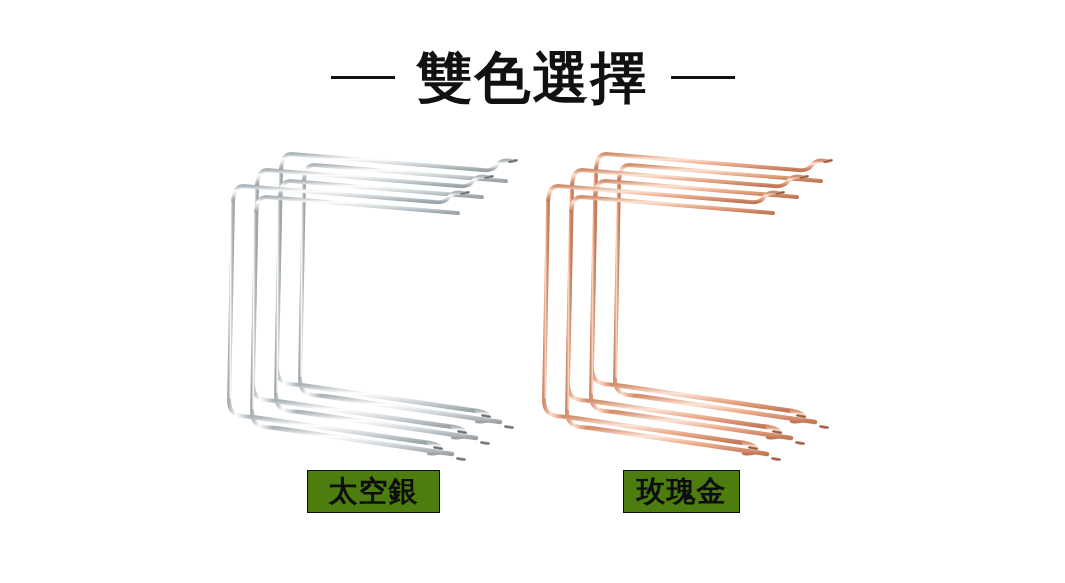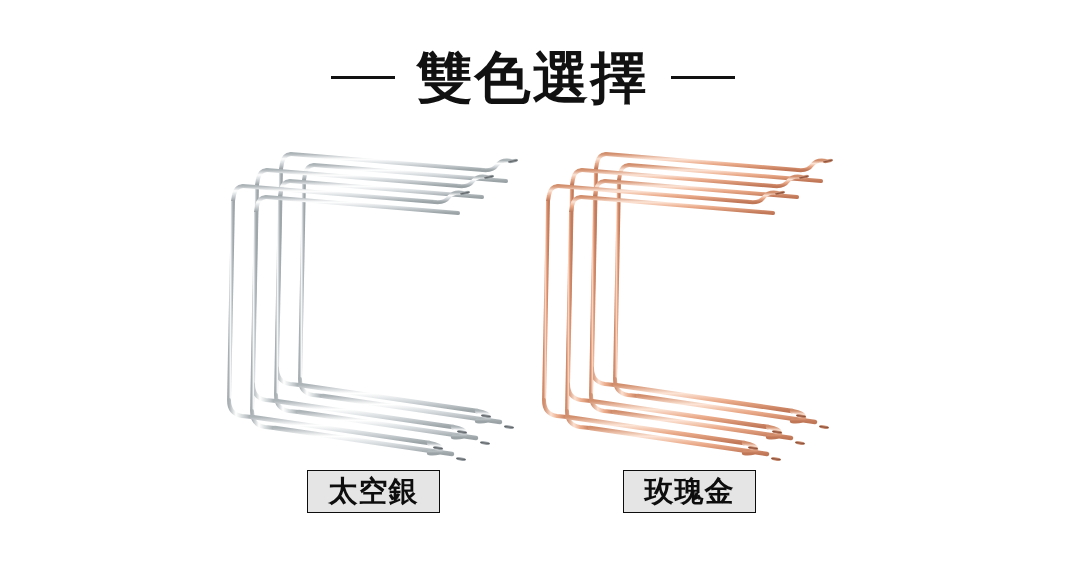--- a/index.html
+++ b/index.html
@@ -63,28 +63,28 @@
   #product-silver  { left: 215px; }
   #product-rosegold { left: 530px; }
   .product svg { display: block; width: 330px; height: 340px; }
 
   
   .caption-box {
     position: absolute;
     top: 470px;
     height: 43px;
     border: 1px solid #0d0d0d;
-    background: #e5e5e5;
+    background: #4d7c0f;
     display: flex;
     align-items: center;
     justify-content: center;
     box-sizing: border-box;
   }
   #caption-silver   { left: 307px; width: 133px; }
-  #caption-rosegold { left: 623px; width: 133px; }
+  #caption-rosegold { left: 623px; width: 117px; }
   .caption-text {
     font-family: "DejaVu Sans", "Liberation Sans", sans-serif;
     font-weight: 700;
     font-size: 29px;
     line-height: 1;
     color: #0d0d0d;
     letter-spacing: 1px;
     white-space: nowrap;
   }
 </style>

